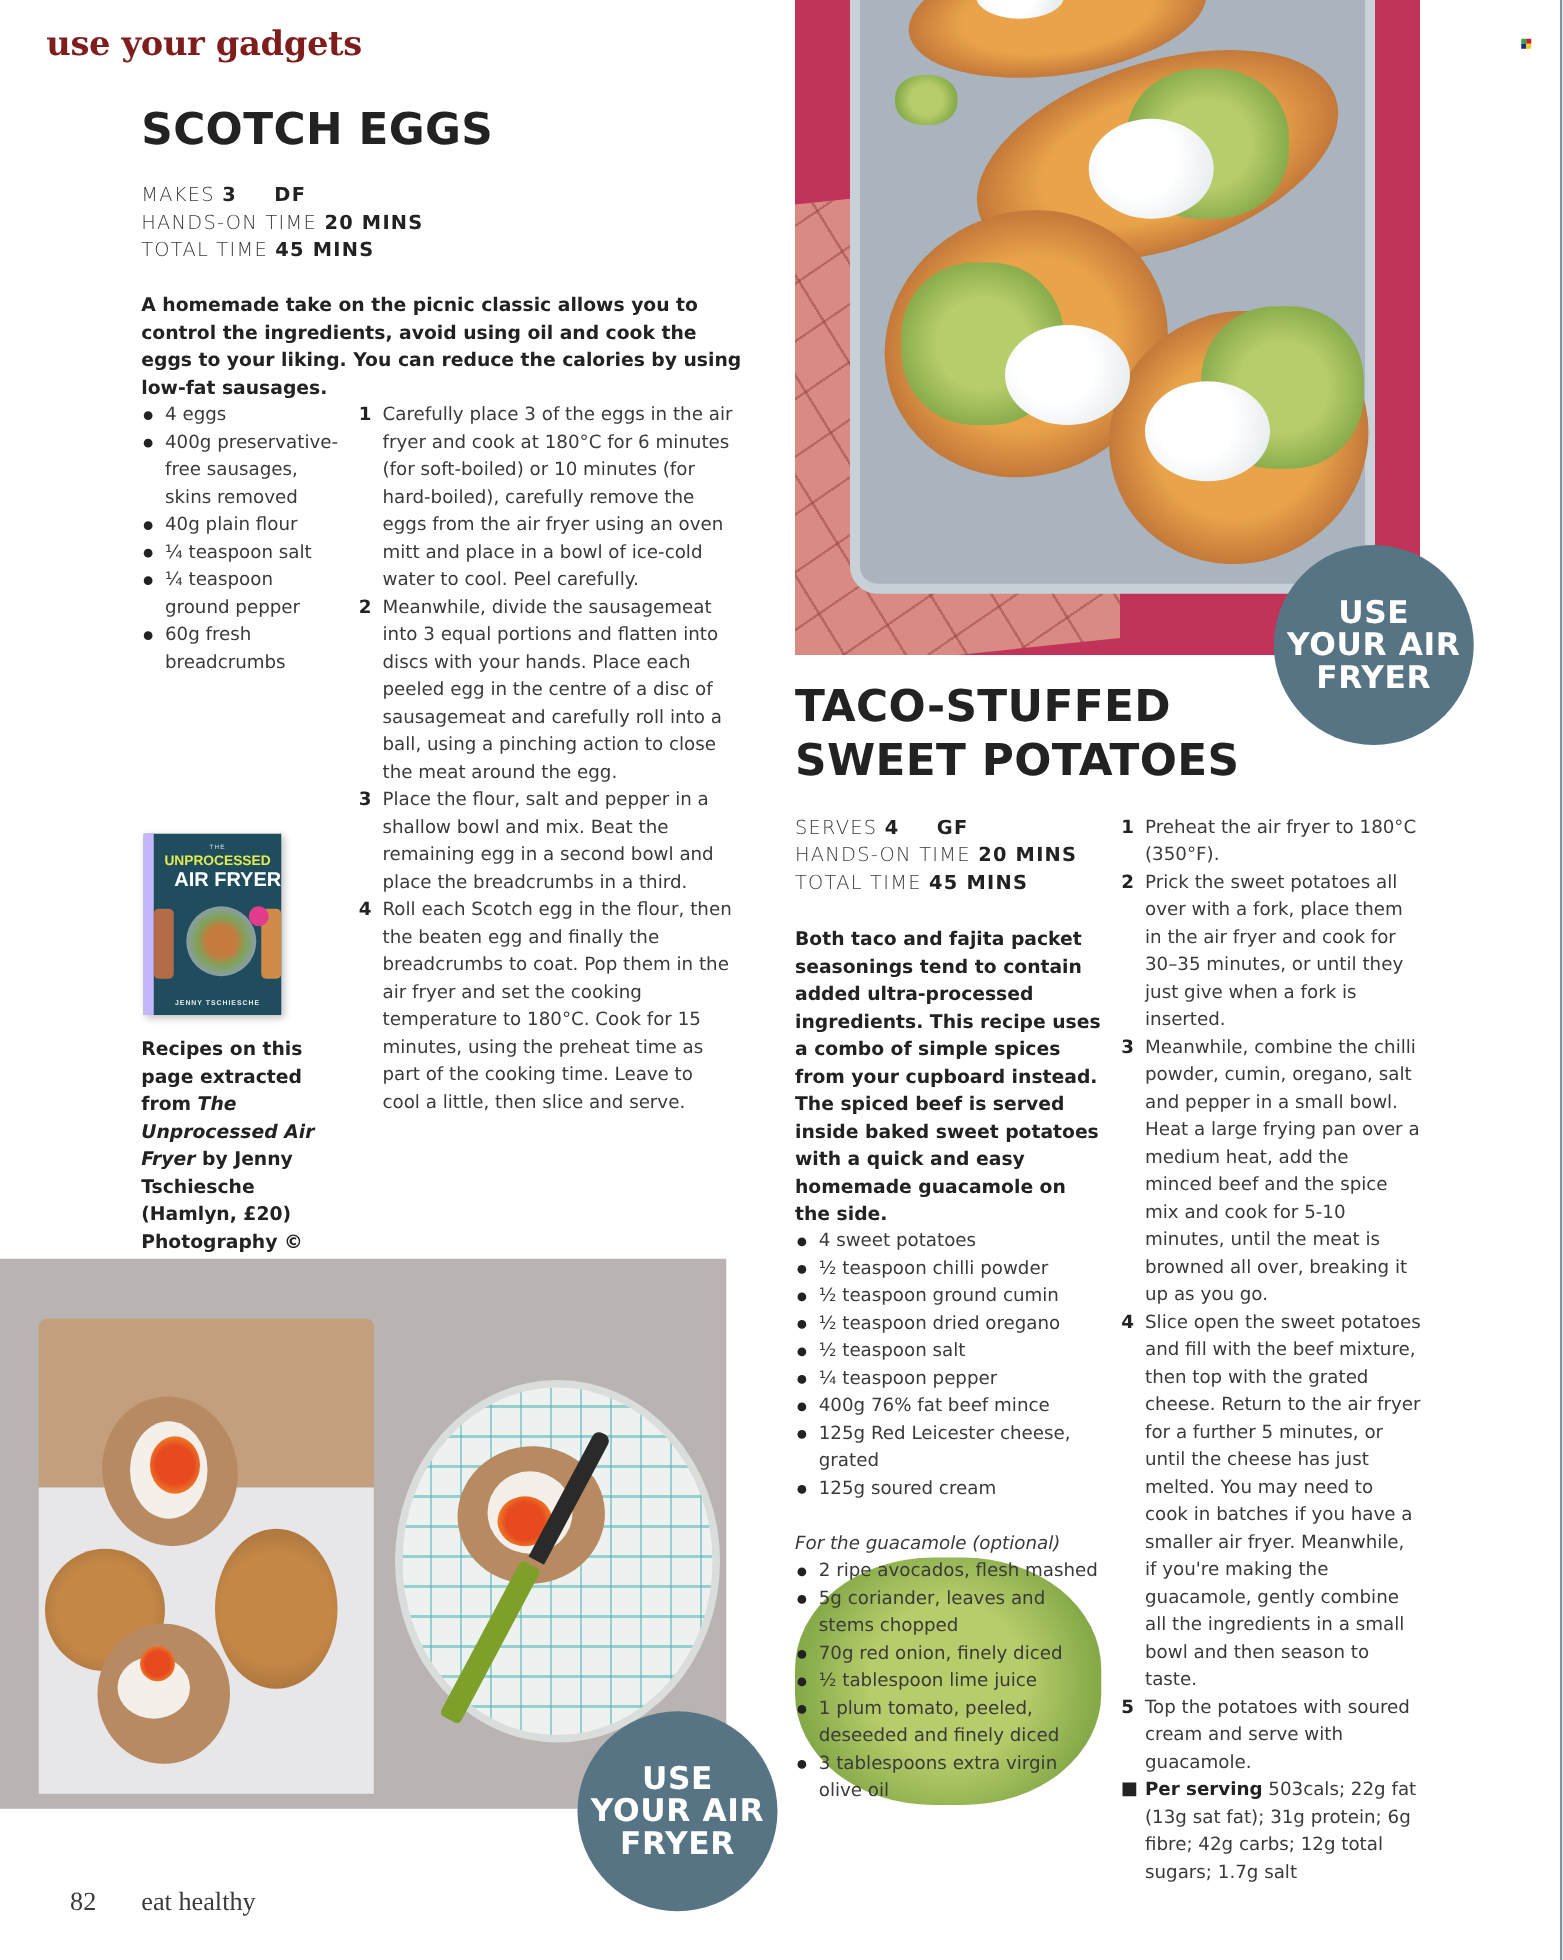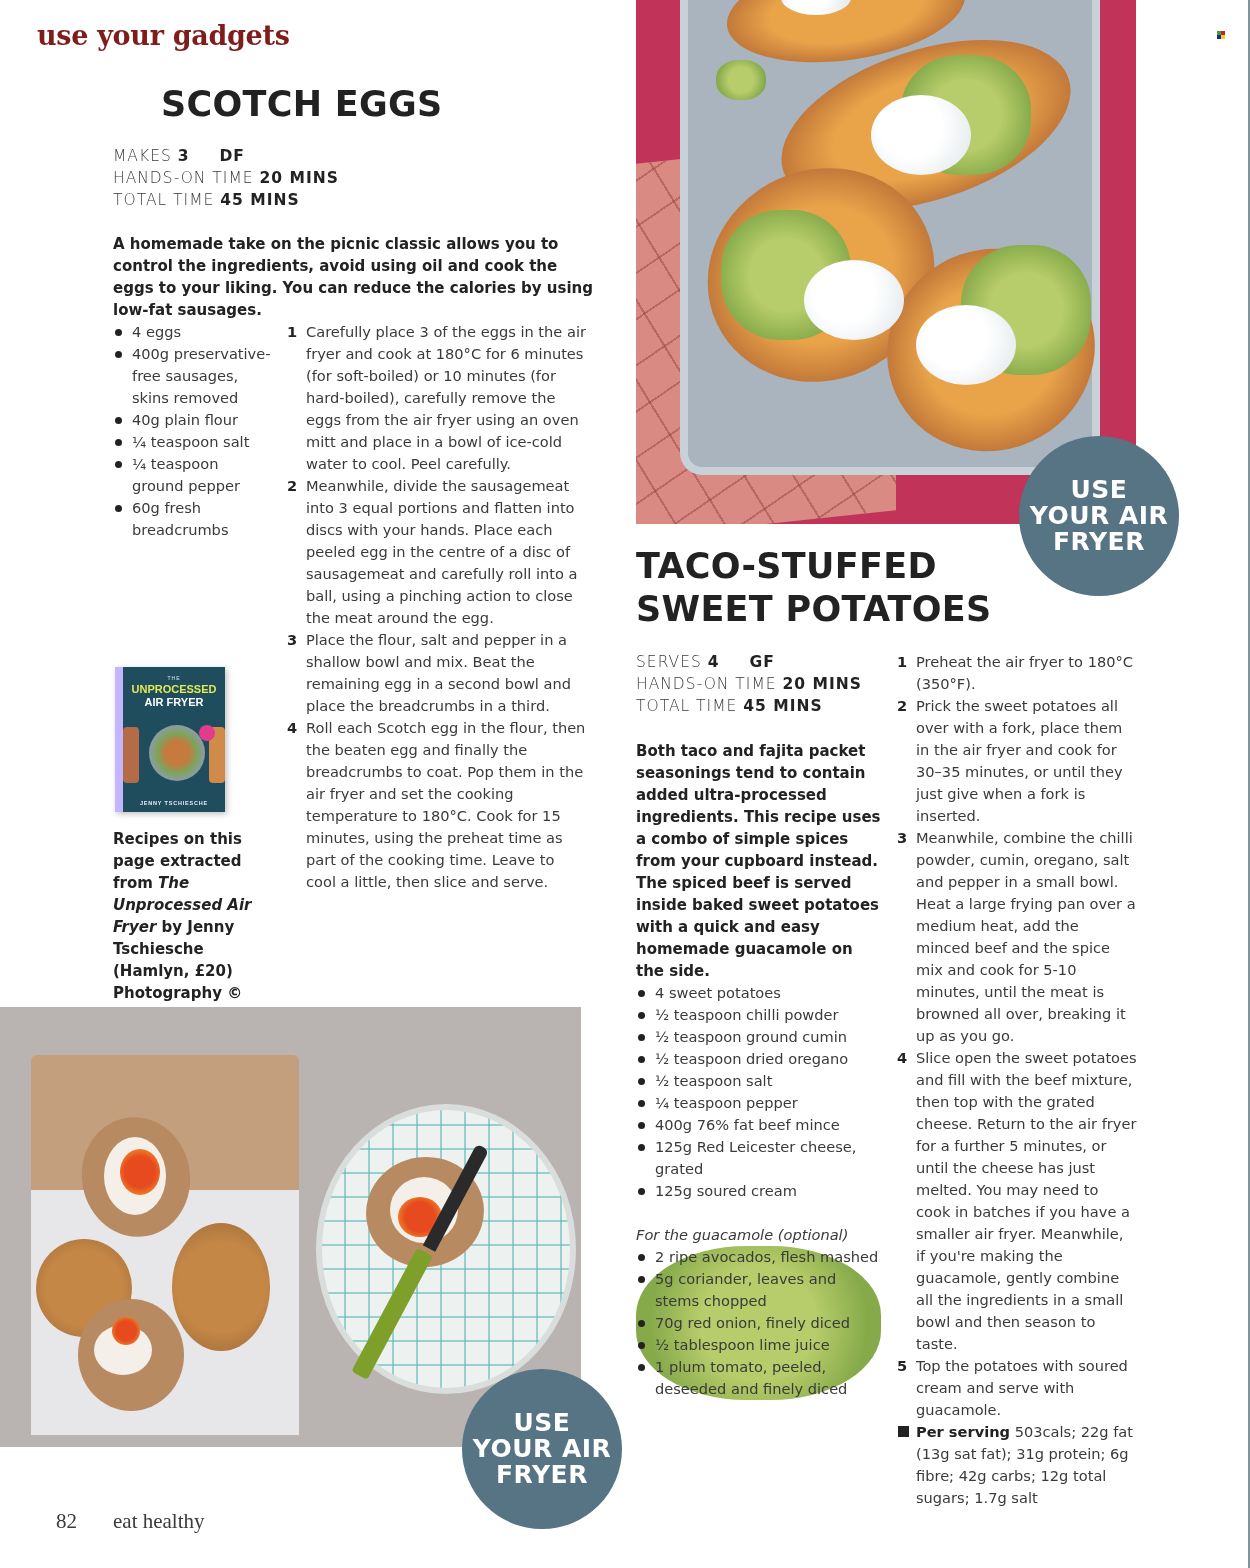--- a/index.html
+++ b/index.html
@@ -2,21 +2,21 @@
 <html><head>
 <meta charset="utf-8">
 <style>
   * { box-sizing: border-box; margin: 0; padding: 0; }
   html, body { width: 1250px; height: 1568px; background: #ffffff; overflow: hidden; }
   body { position: relative; font-family: "Liberation Sans", "DejaVu Sans", sans-serif; color: #2b2b2b; }
 
   .section-tag { position: absolute; left: 37px; top: 20px; font-family: "DejaVu Serif", "Liberation Serif", serif; font-size: 27px; font-weight: bold; color: #7f1d1d; letter-spacing: -0.3px; }
 
   .title { position: absolute; font-family: "DejaVu Sans", "Liberation Sans", sans-serif; font-weight: bold; color: #222; letter-spacing: 0.3px; }
-  .title.scotch { left: 113px; top: 84px; font-size: 35px; margin-left: 48px; }
+  .title.scotch { left: 113px; top: 84px; font-size: 35px; }
   .title.taco { left: 636px; top: 545px; font-size: 35px; line-height: 43px; }
 
   .meta { position: absolute; font-size: 15.5px; line-height: 22px; color: #3a3a3a; letter-spacing: 1px; font-family: "DejaVu Sans", sans-serif; font-weight: 300; }
   .meta b { font-weight: bold; color: #222; }
   .meta .diet { margin-left: 24px; font-weight: bold; color: #222; }
   .meta.scotch { left: 113px; top: 145px; }
   .meta.taco { left: 636px; top: 651px; }
 
   .intro { position: absolute; font-weight: bold; font-size: 15px; line-height: 22px; color: #222; font-family: "DejaVu Sans", sans-serif; }
   .intro.scotch { left: 113px; top: 233px; width: 480px; }
@@ -39,21 +39,21 @@
   ol.method.scotch { left: 287px; top: 321px; width: 300px; }
   ol.method.taco { left: 897px; top: 651px; width: 240px; }
 
   .nutrition { position: relative; padding-left: 19px; }
   .nutrition::before { content: ""; position: absolute; left: 1px; top: 5px; width: 11px; height: 11px; background: #222; }
   .nutrition b { color: #222; }
 
   .book-cover { position: absolute; left: 115px; top: 667px; width: 110px; height: 145px; background: #1f4d5e; border-left: 8px solid #c4b5fd; box-shadow: 2px 2px 6px rgba(0,0,0,0.25); overflow: hidden; }
   .book-cover .bc-the { position: absolute; top: 8px; width: 100%; text-align: center; font-size: 5px; color: #d8e6ea; letter-spacing: 1px; }
   .book-cover .bc-t1 { position: absolute; top: 16px; width: 100%; text-align: center; font-size: 11px; font-weight: bold; color: #e2ea55; }
-  .book-cover .bc-t2 { position: absolute; top: 29px; width: 100%; text-align: center; font-size: 11px; font-weight: bold; color: #ffffff; }
+  .book-cover .bc-t2 { position: absolute; top: 29px; width: 100%; text-align: right; font-size: 16px; font-weight: bold; color: #ffffff; }
   .book-cover .bc-plate { position: absolute; left: 26px; top: 58px; width: 56px; height: 56px; border-radius: 50%; background: radial-gradient(circle, #c57a3e 0 30%, #7ea35a 50%, #8b9da3 70%); }
   .book-cover .bc-side1 { position: absolute; left: 0; top: 60px; width: 16px; height: 56px; background: #b36b48; border-radius: 4px; }
   .book-cover .bc-side2 { position: absolute; right: 0; top: 60px; width: 16px; height: 56px; background: #d08a4a; border-radius: 4px; }
   .book-cover .bc-sticker { position: absolute; right: 10px; top: 58px; width: 16px; height: 16px; border-radius: 50%; background: #e23c8c; }
   .book-cover .bc-author { position: absolute; bottom: 6px; width: 100%; text-align: center; font-size: 5.5px; font-weight: bold; color: #e7eef0; letter-spacing: 0.8px; }
 
   .credit { position: absolute; left: 113px; top: 828px; width: 170px; font-size: 15px; line-height: 22px; font-weight: bold; color: #222; font-family: "DejaVu Sans", sans-serif; }
   .credit i { font-weight: bold; }
 
   .photo { position: absolute; overflow: hidden; }
@@ -251,20 +251,21 @@
 </ul>
 
 <div class="subhead body-text">For the guacamole (optional)</div>
 
 <ul class="ing guac body-text">
   <li>2 ripe avocados, flesh mashed</li>
   <li>5g coriander, leaves and stems chopped</li>
   <li>70g red onion, finely diced</li>
   <li>½ tablespoon lime juice</li>
   <li>1 plum tomato, peeled, deseeded and finely diced</li>
+  <li>3 tablespoons extra virgin olive oil</li>
 </ul>
 
 <ol class="method taco body-text">
   <li><span class="num">1</span><span>Preheat the air fryer to 180°C (350°F).</span></li>
   <li><span class="num">2</span><span>Prick the sweet potatoes all over with a fork, place them in the air fryer and cook for 30–35 minutes, or until they just give when a fork is inserted.</span></li>
   <li><span class="num">3</span><span>Meanwhile, combine the chilli powder, cumin, oregano, salt and pepper in a small bowl. Heat a large frying pan over a medium heat, add the minced beef and the spice mix and cook for 5-10 minutes, until the meat is browned all over, breaking it up as you go.</span></li>
   <li><span class="num">4</span><span>Slice open the sweet potatoes and fill with the beef mixture, then top with the grated cheese. Return to the air fryer for a further 5 minutes, or until the cheese has just melted. You may need to cook in batches if you have a smaller air fryer. Meanwhile, if you're making the guacamole, gently combine all the ingredients in a small bowl and then season to taste.</span></li>
   <li><span class="num">5</span><span>Top the potatoes with soured cream and serve with guacamole.</span></li>
   <li class="nutrition"><b>Per serving</b> <span>503cals; 22g fat (13g sat fat); 31g protein; 6g fibre; 42g carbs; 12g total sugars; 1.7g salt</span></li>
 </ol>

